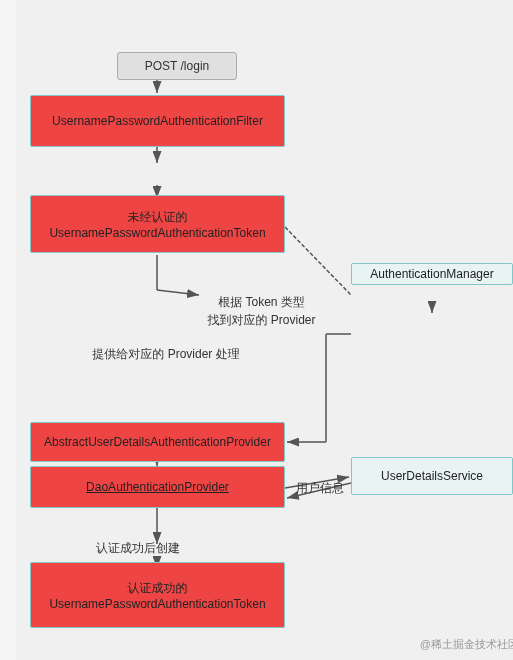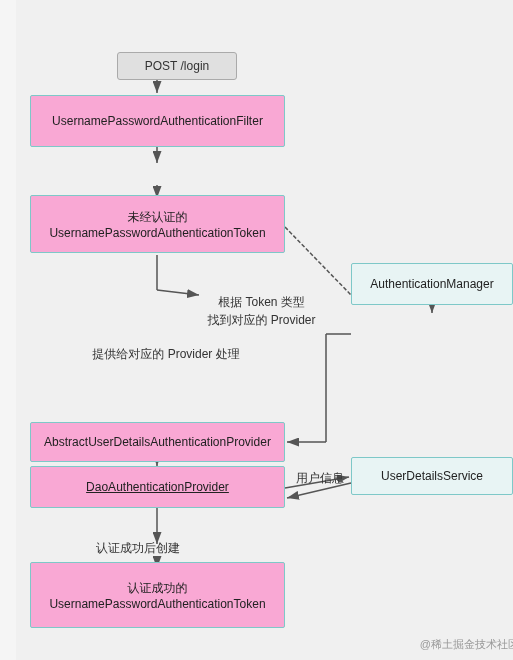--- a/index.html
+++ b/index.html
@@ -16,21 +16,21 @@
     .diagram-container {
       position: relative;
       width: 513px;
       height: 660px;
       background: #f0f0f0;
       margin-left: 16px;
     }
 
     .box {
       position: absolute;
-      background: #f9a8d4;
+      background: #ef4444;
       border: 1.5px solid #7ec8c8;
       border-radius: 2px;
       display: flex;
       align-items: center;
       justify-content: center;
       text-align: center;
       font-size: 12px;
       color: #222;
       padding: 4px 8px;
     }
@@ -133,34 +133,34 @@
 
   <div class="label" style="left:178px; top:293px; width:135px; height:38px; text-align:center; line-height:1.5;">
     <span style="white-space:pre-line;">根据 Token 类型
 找到对应的 Provider</span>
   </div>
 
   <div class="label" style="left:50px; top:346px; width:200px; height:20px; text-align:center;">
     <span>提供给对应的 Provider 处理</span>
   </div>
 
-  <div class="box-right" style="left:335px; top:263px; width:162px; height:42px;">
+  <div class="box-right" style="left:335px; top:263px; width:162px; height:22px;">
     <span>AuthenticationManager</span>
   </div>
 
 
   <div class="box" style="left:14px; top:422px; width:255px; height:40px;">
     <span>AbstractUserDetailsAuthenticationProvider</span>
   </div>
 
   <div class="box" style="left:14px; top:466px; width:255px; height:42px;text-decoration:underline;">
     <span>DaoAuthenticationProvider</span>
   </div>
 
-  <div class="label" style="left:272px; top:470px; width:64px; height:20px; ">
+  <div class="label" style="left:272px; top:480px; width:64px; height:20px; ">
     <span>用户信息</span>
   </div>
 
   <div class="box-right" style="left:335px; top:457px; width:162px; height:38px;">
     <span>UserDetailsService</span>
   </div>
 
   <div class="label" style="left:80px; top:540px; width:150px; height:20px; text-align:left;">
     <span>认证成功后创建</span>
   </div>

